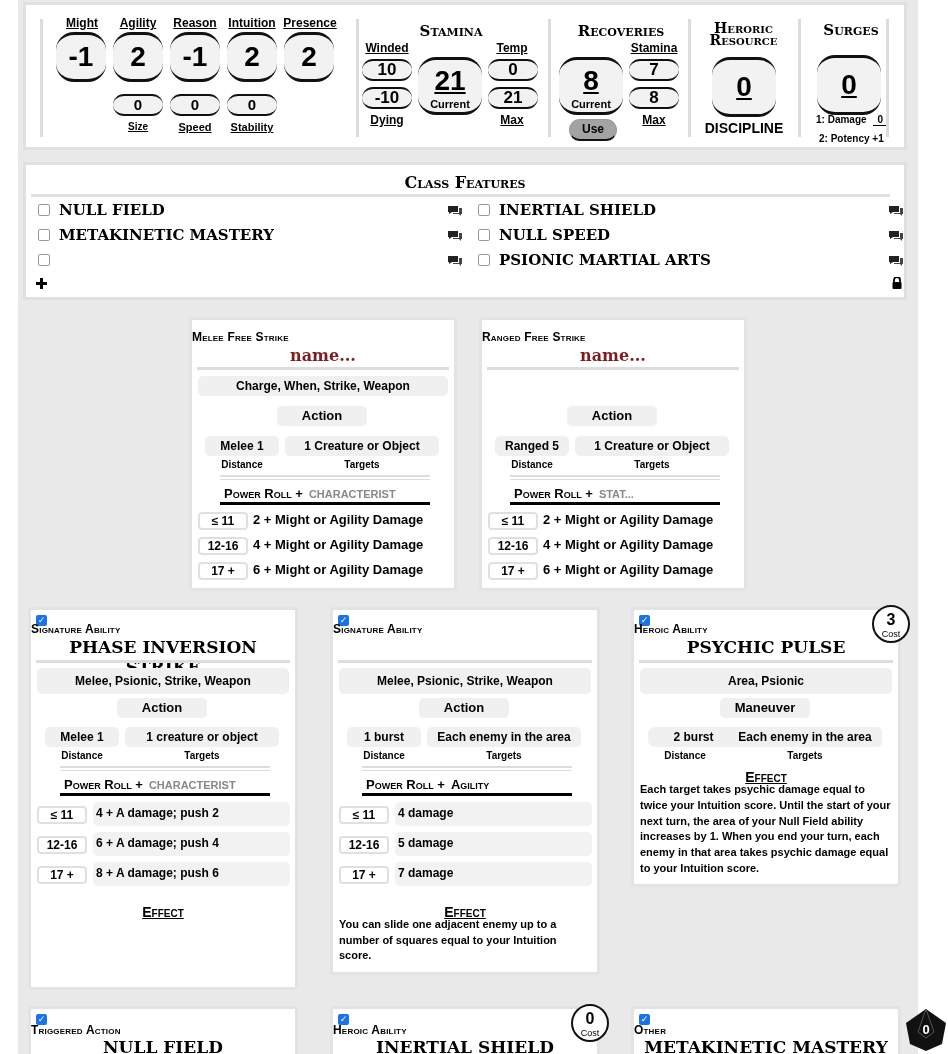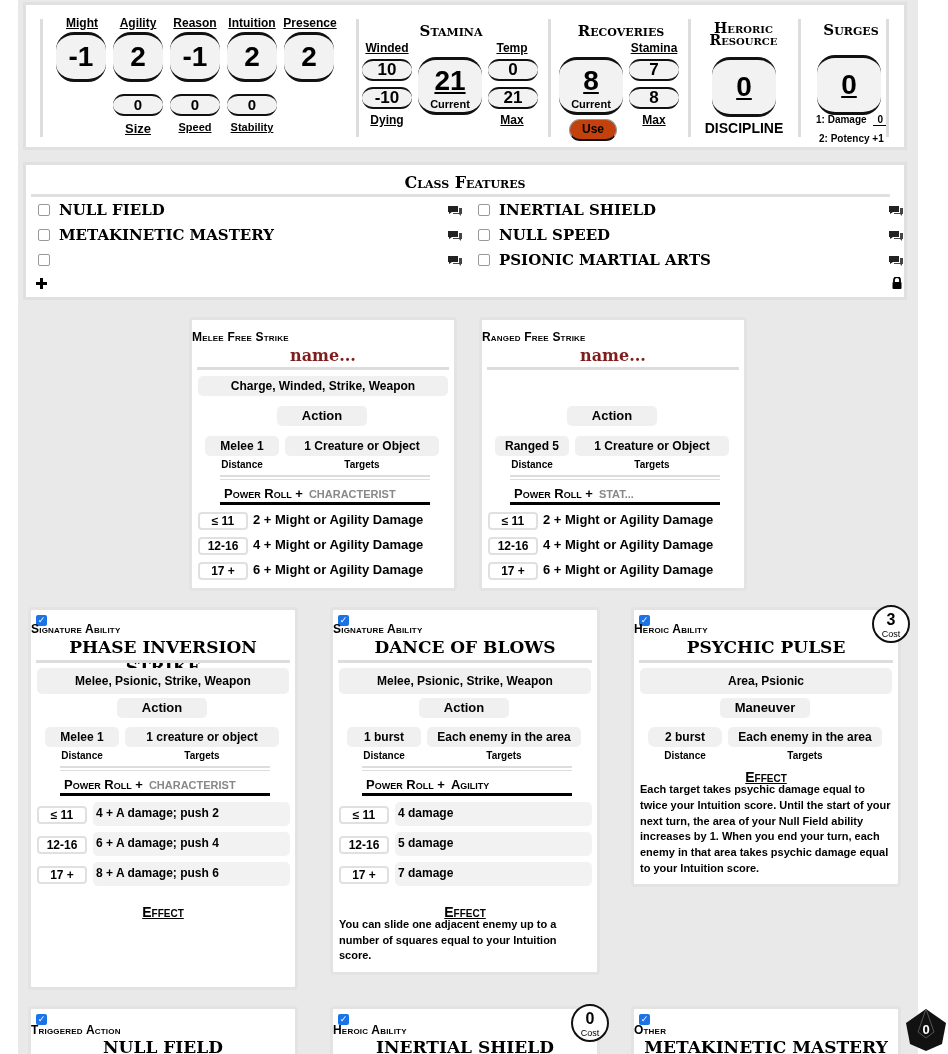--- a/index.html
+++ b/index.html
@@ -62,21 +62,21 @@
 
     <div class="bigbox" style="left:30px;top:27px;width:50px;height:50px;font-size:28px;line-height:44px;">-1</div>
     <div class="bigbox" style="left:87px;top:27px;width:50px;height:50px;font-size:28px;line-height:44px;">2</div>
     <div class="bigbox" style="left:144px;top:27px;width:50px;height:50px;font-size:28px;line-height:44px;">-1</div>
     <div class="bigbox" style="left:201px;top:27px;width:50px;height:50px;font-size:28px;line-height:44px;">2</div>
     <div class="bigbox" style="left:258px;top:27px;width:50px;height:50px;font-size:28px;line-height:44px;">2</div>
 
     <div class="pill" style="left:87px;top:89px;width:50px;height:22px;font-size:15px;line-height:18px;">0</div>
     <div class="pill" style="left:144px;top:89px;width:50px;height:22px;font-size:15px;line-height:18px;">0</div>
     <div class="pill" style="left:201px;top:89px;width:50px;height:22px;font-size:15px;line-height:18px;">0</div>
-    <div class="lbl" style="left:87px;top:116px;width:50px;font-size:13px;">Size</div>
+    <div class="lbl" style="left:87px;top:116px;width:50px;font-size:10px;">Size</div>
     <div class="lbl" style="left:144px;top:116px;width:50px;font-size:11px;">Speed</div>
     <div class="lbl" style="left:199px;top:116px;width:54px;font-size:11px;">Stability</div>
 
     <div class="vsep" style="left:330px;"></div>
 
     <div class="sect-title" style="left:370px;top:17px;width:110px;">Stamina</div>
     <div class="lbl" style="left:336px;top:36px;width:50px;">Winded</div>
     <div class="pill" style="left:336px;top:54px;width:50px;height:22px;font-size:17px;line-height:18px;">10</div>
     <div class="pill" style="left:336px;top:82px;width:50px;height:22px;font-size:17px;line-height:18px;">-10</div>
     <div class="lbl" style="left:336px;top:108px;width:50px;">Dying</div>
@@ -90,21 +90,21 @@
     <div class="lbl" style="left:466px;top:108px;width:40px;">Max</div>
 
     <div class="vsep" style="left:522px;"></div>
 
     <div class="sect-title" style="left:540px;top:17px;width:110px;">Recoveries</div>
     <div class="lbl" style="left:602px;top:36px;width:52px;">Stamina</div>
     <div class="bigbox" style="left:533px;top:52px;width:64px;height:58px;">
       <div style="font-size:28px;text-decoration:underline;line-height:34px;margin-top:4px;">8</div>
       <div style="font-size:11px;line-height:12px;">Current</div>
     </div>
-    <div style="position:absolute;left:543px;top:114px;width:48px;height:22px;border-radius:11px;background:#c2410c;border:1px solid #999;border-bottom:2px solid #111;text-align:center;font-size:12px;font-weight:bold;line-height:19px;">Use</div>
+    <div style="position:absolute;left:543px;top:114px;width:48px;height:22px;border-radius:11px;background:#a3a3a3;border:1px solid #999;border-bottom:2px solid #111;text-align:center;font-size:12px;font-weight:bold;line-height:19px;">Use</div>
     <div class="pill" style="left:603px;top:54px;width:50px;height:22px;font-size:17px;line-height:18px;">7</div>
     <div class="pill" style="left:603px;top:82px;width:50px;height:22px;font-size:17px;line-height:18px;">8</div>
     <div class="lbl" style="left:610px;top:108px;width:36px;">Max</div>
 
     <div class="vsep" style="left:662px;"></div>
 
     <div class="sect-title" style="left:675px;top:17px;width:85px;font-size:14px;line-height:12px;">
       <div>Heroric</div>
       <div>Resource</div>
     </div>
@@ -184,21 +184,21 @@
     <svg style="position:absolute;left:866px;top:112px;width:10px;height:12px;" viewBox="0 0 10 12">
         <path d="M2 5V3a3 3 0 0 1 6 0v2" stroke="#000" stroke-width="1.8" fill="none"></path>
         <rect x="0.5" y="5" width="9" height="7" rx="1" fill="#000"></rect>
       </svg>
   </div>
 
   <div class="card" style="left:171px;top:317px;width:268px;height:274px;">
     <div class="card-type" style="top:10px;">Melee Free Strike</div>
     <div class="card-name ph" style="top:26px;">name...</div>
     <div class="rule" style="left:5px;right:5px;top:47px;"></div>
-    <div class="chip" style="left:6px;right:6px;top:56px;">Charge, Winded, Strike, Weapon</div>
+    <div class="chip" style="left:6px;right:6px;top:56px;">Charge, When, Strike, Weapon</div>
     <div class="chip" style="left:85px;width:90px;top:86px;font-size:13px;">Action</div>
     <div class="chip" style="left:13px;width:74px;top:116px;">Melee 1</div>
     <div class="chip" style="left:93px;width:154px;top:116px;">1 Creature or Object</div>
     <div class="sub" style="left:13px;width:74px;top:139px;">Distance</div>
     <div class="sub" style="left:93px;width:154px;top:139px;">Targets</div>
     <div class="rule" style="left:28px;width:210px;top:155px;border-bottom:1px solid #ddd;height:5px;background:#fff;border-top:2px solid #ddd;"></div>
     <div class="pr" style="left:28px;width:210px;top:165px;">
       <span>Power Roll +</span><span class="stat">CHARACTERIST</span>
     </div>
     <div class="tier" style="left:6px;top:192px;">≤ 11</div>
@@ -253,21 +253,20 @@
     <div class="tier-txt" style="left:65px;top:226px;font-size:12px;">6 + A damage; push 4</div>
     <div class="tier-bg" style="left:62px;right:5px;top:252px;"></div>
     <div class="tier" style="left:6px;top:256px;">17 +</div>
     <div class="tier-txt" style="left:65px;top:256px;font-size:12px;">8 + A damage; push 6</div>
     <div class="effect-h" style="top:294px;">Effect</div>
   </div>
 
   <div class="card" style="left:312px;top:607px;width:270px;height:368px;">
     <div class="chk" style="left:5px;top:5px;">✓</div>
     <div class="card-type" style="top:12px;">Signature Ability</div>
-    <div class="card-name" style="top:27px;">DANCE OF BLOWS</div>
     <div class="rule" style="left:5px;right:5px;top:50px;"></div>
     <div class="chip" style="left:6px;right:6px;top:58px;height:26px;line-height:26px;">Melee, Psionic, Strike, Weapon</div>
     <div class="chip" style="left:86px;width:90px;top:88px;font-size:13px;">Action</div>
     <div class="chip" style="left:14px;width:74px;top:117px;">1 burst</div>
     <div class="chip" style="left:94px;width:154px;top:117px;">Each enemy in the area</div>
     <div class="sub" style="left:14px;width:74px;top:140px;">Distance</div>
     <div class="sub" style="left:94px;width:154px;top:140px;">Targets</div>
     <div class="rule" style="left:29px;width:210px;top:156px;height:5px;background:#fff;border-top:2px solid #ddd;border-bottom:1px solid #ddd;"></div>
     <div class="pr" style="left:29px;width:210px;top:166px;">
       <span>Power Roll +</span><span class="stat set">Agility</span>
@@ -289,21 +288,21 @@
     <div class="chk" style="left:5px;top:5px;">✓</div>
     <div class="card-type" style="top:12px;">Heroic Ability</div>
     <div class="card-name" style="top:27px;">PSYCHIC PULSE</div>
     <div class="cost" style="left:238px;top:-5px;">
       <span class="n">3</span>
       <span class="c">Cost</span>
     </div>
     <div class="rule" style="left:5px;right:5px;top:50px;"></div>
     <div class="chip" style="left:6px;right:6px;top:58px;height:26px;line-height:26px;">Area, Psionic</div>
     <div class="chip" style="left:86px;width:90px;top:88px;font-size:13px;">Maneuver</div>
-    <div class="chip" style="left:14px;width:74px;top:117px;border-radius:7px;">2 burst</div>
+    <div class="chip" style="left:14px;width:91px;top:117px;border-radius:7px;">2 burst</div>
     <div class="chip" style="left:94px;width:154px;top:117px;">Each enemy in the area</div>
     <div class="sub" style="left:14px;width:74px;top:140px;">Distance</div>
     <div class="sub" style="left:94px;width:154px;top:140px;">Targets</div>
     <div class="effect-h" style="top:159px;">Effect</div>
     <div class="effect-t" style="left:6px;right:6px;top:172px;line-height:15.8px;">Each target takes psychic damage equal to twice your Intuition score. Until the start of your next turn, the area of your Null Field ability increases by 1. When you end your turn, each enemy in that area takes psychic damage equal to your Intuition score.</div>
   </div>
 
   <div class="card" style="left:10px;top:1006px;width:270px;height:60px;">
     <div class="chk" style="left:5px;top:5px;">✓</div>
     <div class="card-type" style="top:14px;">Triggered Action</div>

